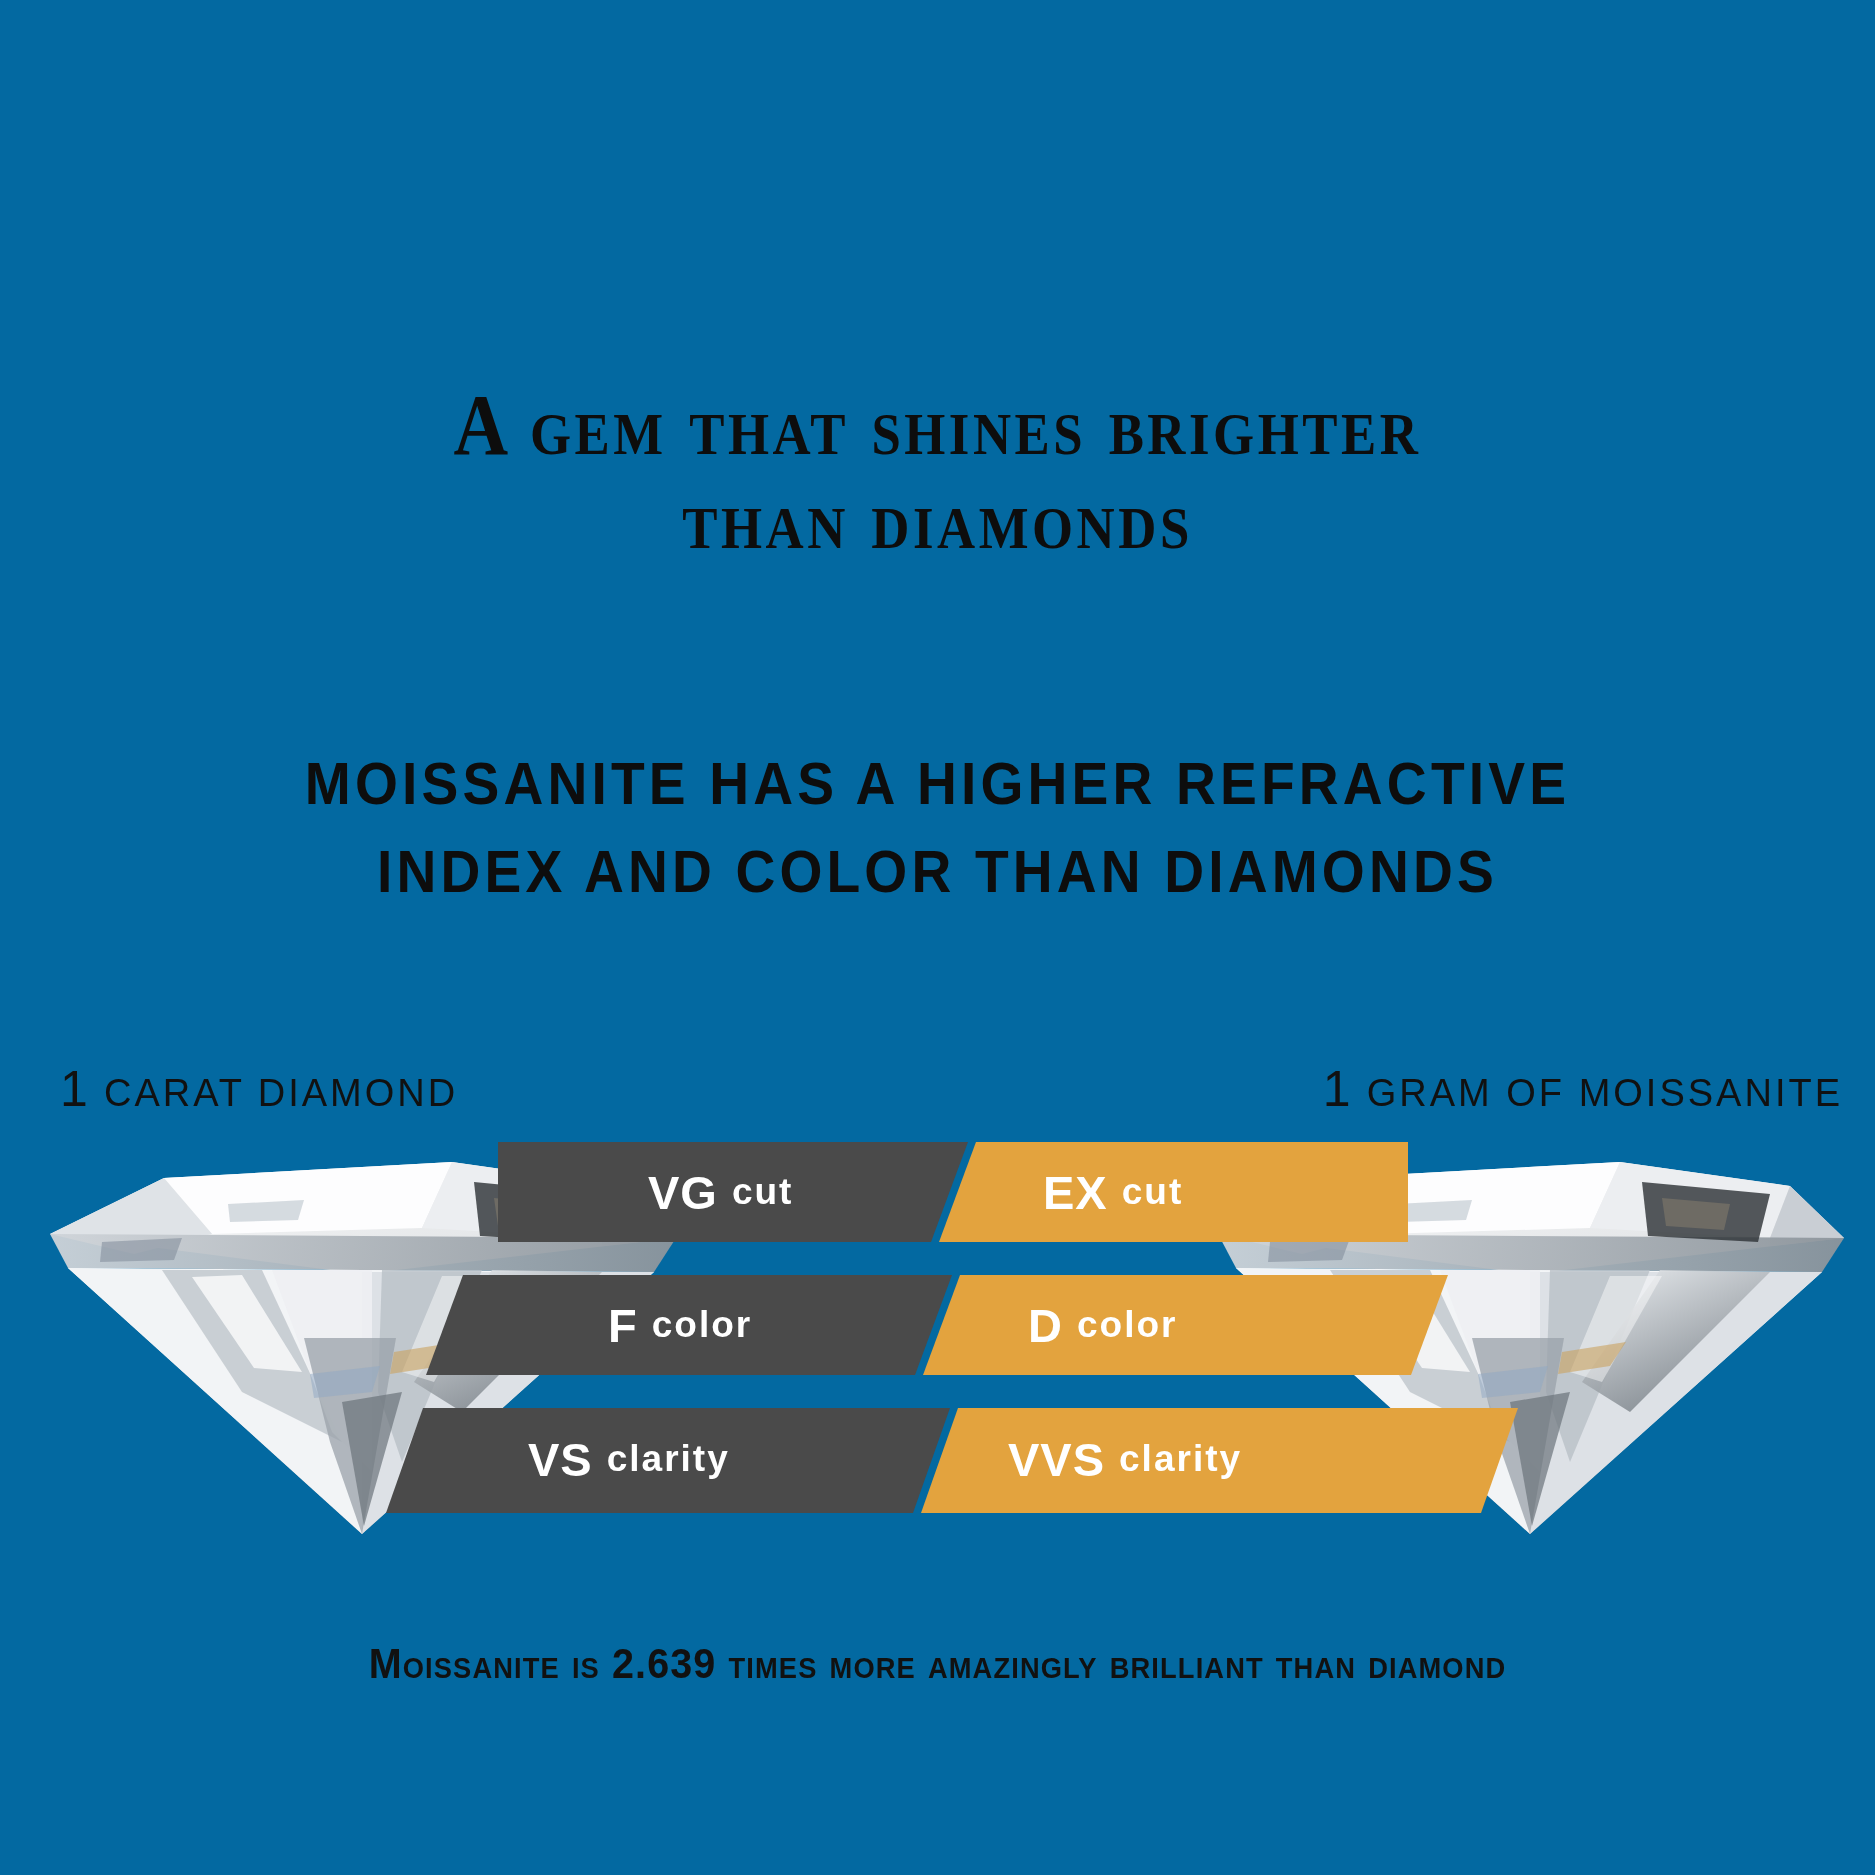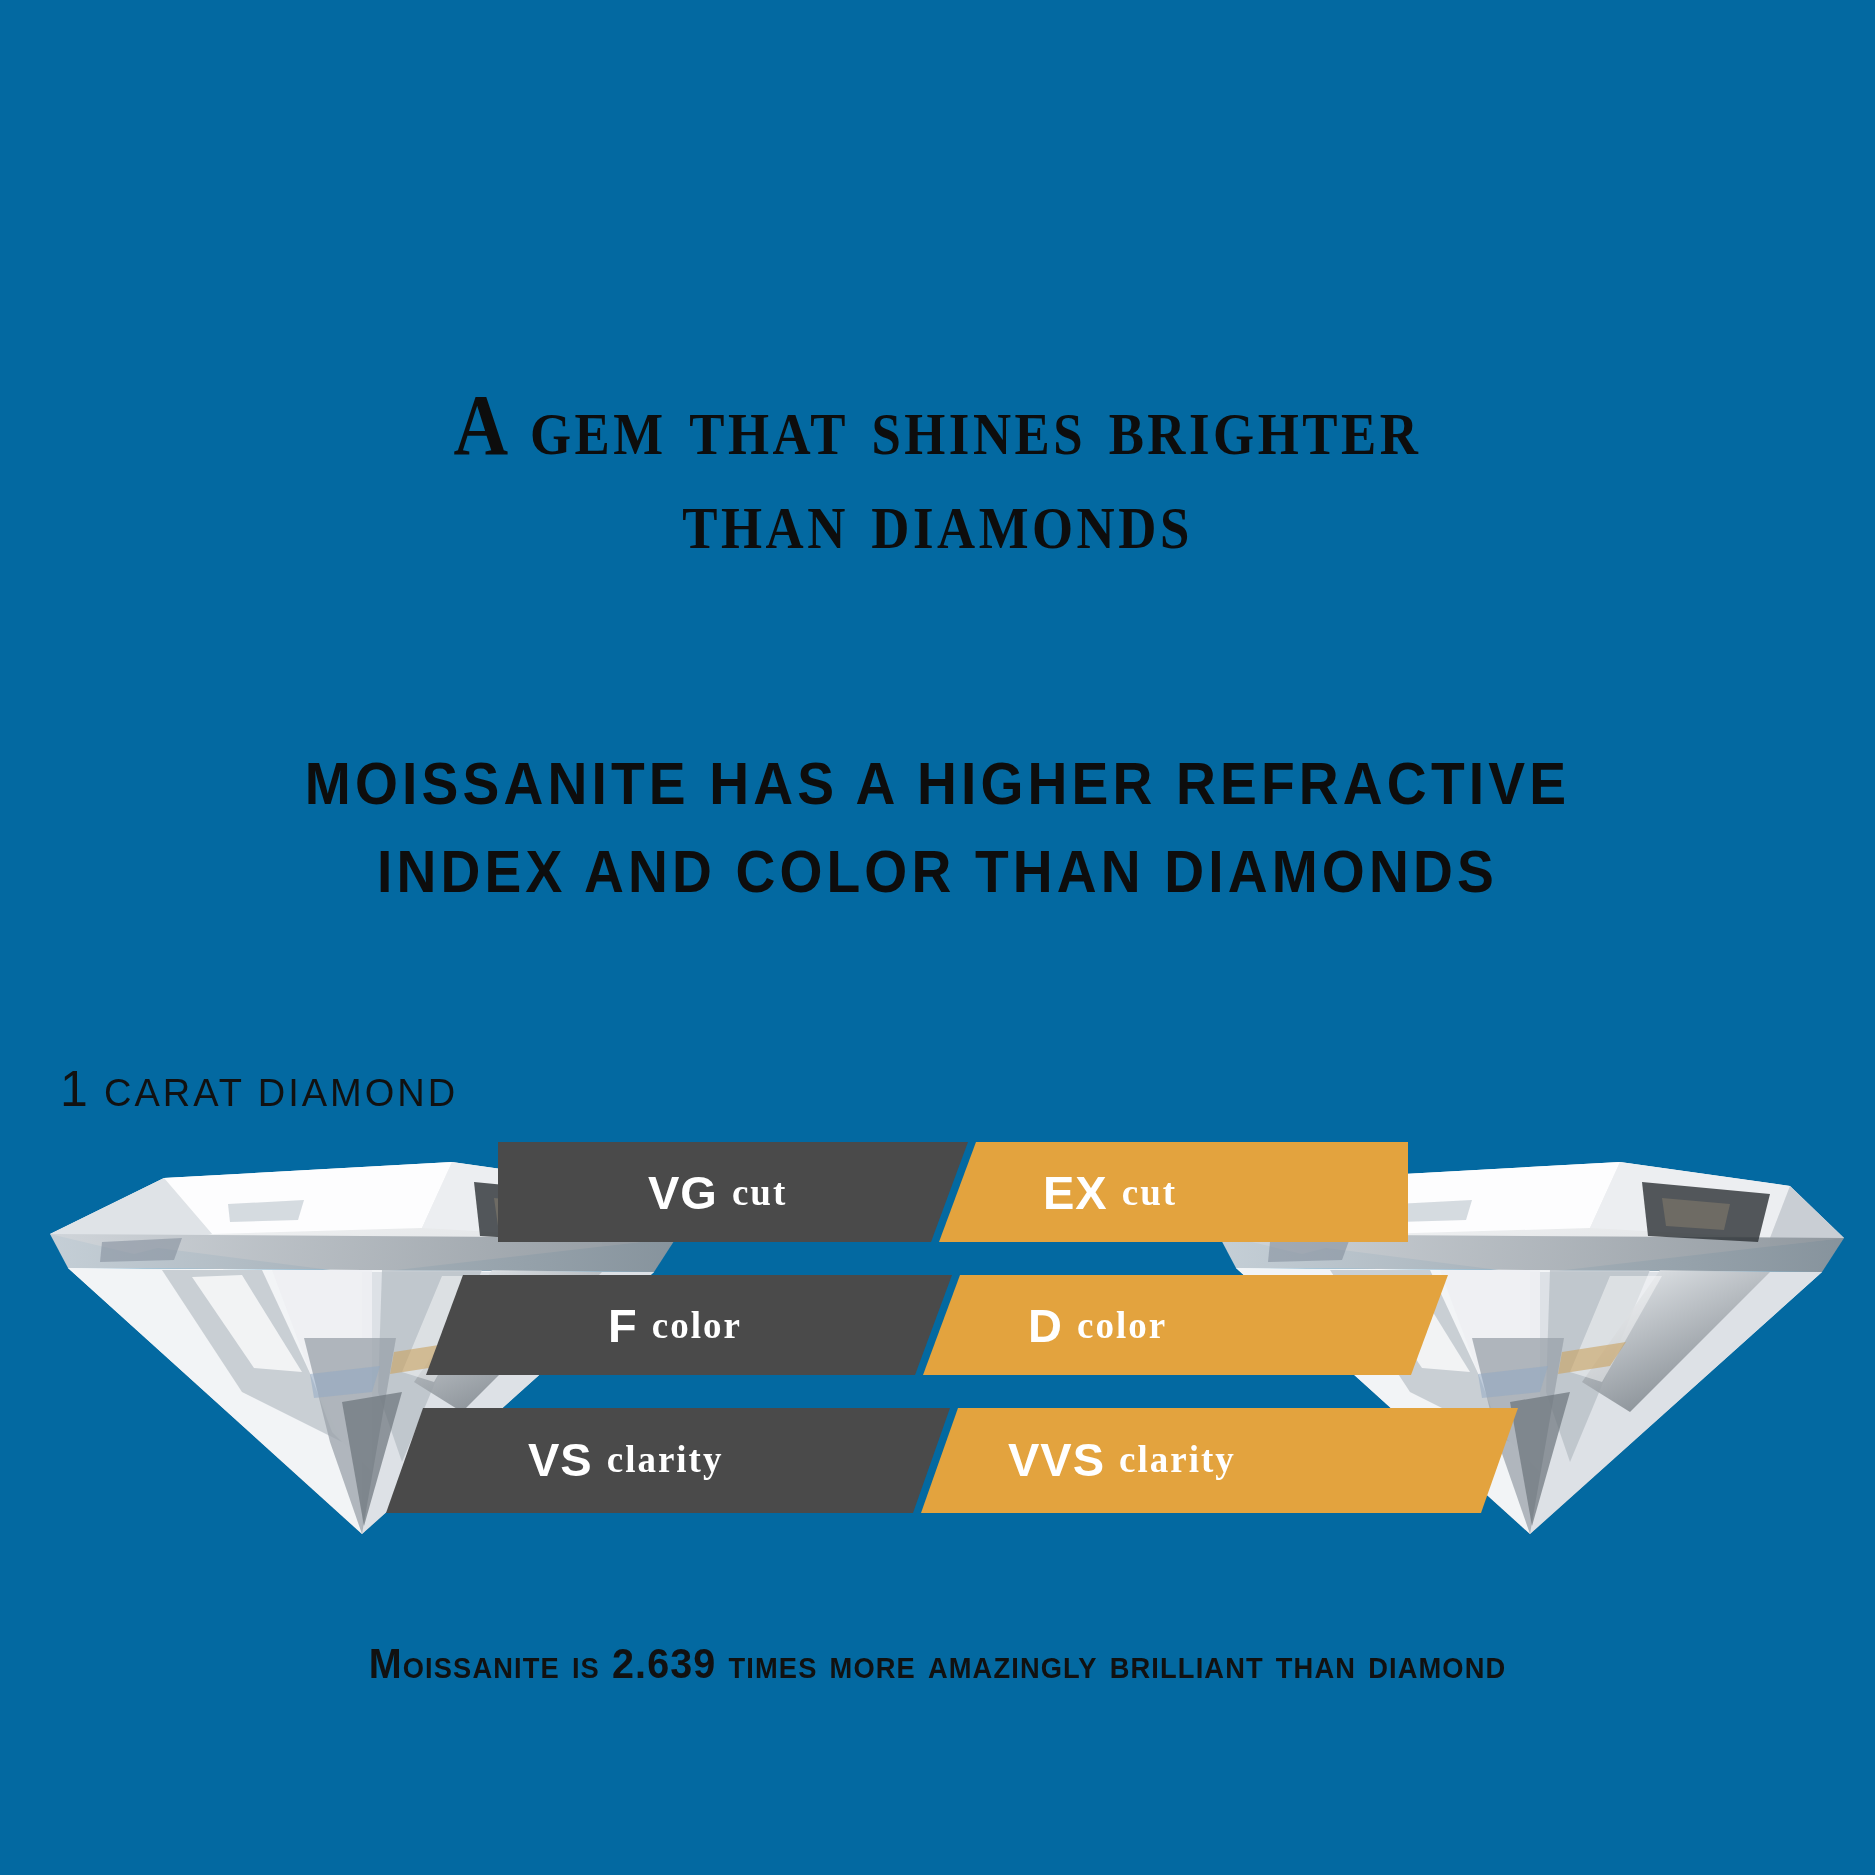--- a/index.html
+++ b/index.html
@@ -130,21 +130,20 @@
   }
   .barlabel .big {
     font-size: 47px;
     letter-spacing: 1px;
     text-align: right;
   }
   .barlabel .small {
     font-size: 37px;
     letter-spacing: 2px;
     padding-left: 14px;
-    font-family: Liberation Serif, serif;
   }
 
   
   .footer {
     position: absolute;
     left: 0;
     top: 1640px;
     width: 1875px;
     text-align: center;
     font-family: "Liberation Sans", "DejaVu Sans", sans-serif;
@@ -173,20 +172,24 @@
     <span class="s2">index and color than diamonds</span>
   </div>
 
   <div class="compare">
 
     <div class="cap-left">
       <span class="cap-num">1</span>
       <span class="cap-txt">carat diamond</span>
     </div>
 
+    <div class="cap-right">
+      <span class="cap-num">1</span>
+      <span class="cap-txt">gram of moissanite</span>
+    </div>
 
     <div class="gem left">
       <svg viewBox="0 0 640 400" xmlns="http://www.w3.org/2000/svg" aria-hidden="true">
         <defs>
           <linearGradient id="gA" x1="0" y1="0" x2="1" y2="1">
             <stop offset="0" stop-color="#ffffff"></stop>
               <stop offset="1" stop-color="#d9dcdf"></stop>
           </linearGradient>
           <linearGradient id="gB" x1="0" y1="0" x2="0" y2="1">
             <stop offset="0" stop-color="#f4f6f8"></stop>

